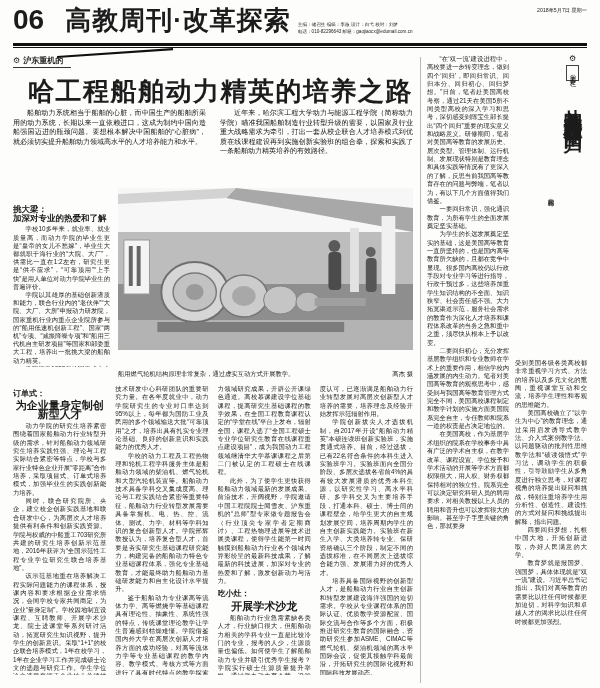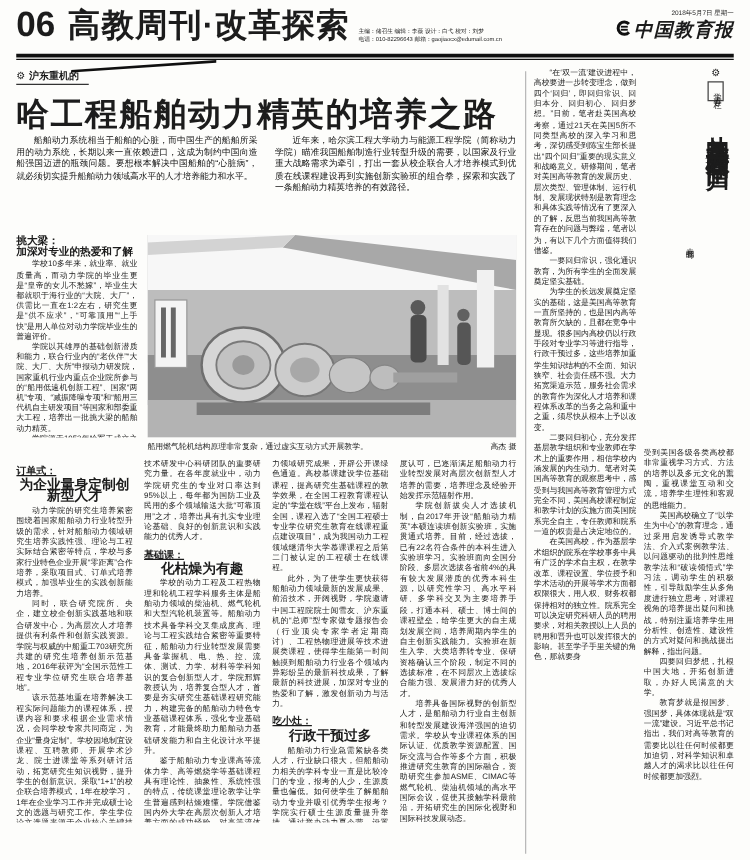--- a/index.html
+++ b/index.html
@@ -7,58 +7,58 @@
   body {
     width:600px; height:688px; overflow:hidden; background:#fdfdfb; color:#1c1c1c;
     font-family:"Liberation Sans","DejaVu Sans",sans-serif;
   }
   .page { padding:5px 13px 0 13px; position:relative; }
 
   
   .hd { display:flex; justify-content:space-between; align-items:flex-start; height:36px; }
   .hd-left { display:flex; align-items:flex-end; }
   .pageno { font-size:28px; font-weight:700; letter-spacing:0; line-height:30px; }
-  .sectitle { font-size:26px; font-weight:900; letter-spacing:1px; line-height:30px; margin-left:10px; }
+  .sectitle { font-size:26px; font-weight:900; letter-spacing:1px; line-height:30px; margin-left:21px; }
   .mast { margin:12px 0 0 7px; font-size:4.6px; line-height:6.4px; color:#222; width:170px; }
   .hd-right { text-align:right; padding-top:2px; }
   .date { font-size:5.2px; color:#222; margin-bottom:1px; }
   .paper-row { display:flex; align-items:center; justify-content:flex-end; gap:2px; }
   .papername { font-family:"Liberation Serif","DejaVu Serif",serif; font-size:15px; font-weight:700; font-style:italic; letter-spacing:1px; }
   .rule { position:relative; margin-top:2px; border-top:3.5px solid #101010; height:9px; }
   .rule .thin { position:absolute; top:1px; left:0; right:0; border-top:1px solid #101010; }
   .swoosh { position:absolute; left:42px; top:2px; }
 
   
   .content { display:flex; margin-top:3px; }
   .mainart { width:400px; }
   .vdiv { width:1px; background:#b9b9b9; margin:2px 6px 0 7px; }
   .sidebar { flex:1; display:flex; gap:6px; }
 
   
   .tagrow { display:flex; align-items:center; gap:3px; font-size:8px; font-weight:700;
             border-bottom:1px solid #333; width:58px; padding-bottom:1px; }
   .gear { font-size:8px; line-height:8px; }
-  h1 { margin:9px 0 3px 0; font-size:26px; font-weight:900; text-align:left; letter-spacing:1.5px; line-height:28px; }
+  h1 { margin:9px 0 3px 0; font-size:26px; font-weight:900; text-align:right; letter-spacing:1.5px; line-height:28px; }
   .byline { text-align:center; font-size:7.5px; margin-bottom:8px; letter-spacing:2px; }
   .intro { column-count:2; column-gap:14px; font-size:7px; line-height:9.6px; text-align:justify;
            height:76px; overflow:hidden; color:#111; }
   p { margin:0; text-indent:2em; }
   .mid { display:flex; gap:8px; margin-top:4px; }
-  .leftcol { width:97px; font-size:6.3px; line-height:8.2px; text-align:justify; height:162px; overflow:hidden; }
+  .leftcol { width:97px; font-size:6.3px; line-height:8.2px; text-align:justify; height:162px; overflow:hidden;margin-top:17px; }
   .sh1 { text-indent:0; margin-bottom:3px; }
   .kick { display:block; font-size:8.5px; font-weight:700; }
   .st   { display:block; font-size:8.5px; font-weight:700; margin-top:1px; }
   .photo { flex:1; height:162px; position:relative; overflow:hidden; background:#ddd; }
   .photo svg { display:block; width:100%; height:100%; }
   .cap { display:flex; justify-content:space-between; margin:3px 0 0 105px; font-size:6.3px; }
   .credit { white-space:nowrap; margin-left:8px; }
   .bottom { display:flex; gap:9px; margin-top:6px; height:290px; overflow:hidden; }
   .bcol { flex:1; font-size:6.3px; line-height:8.35px; text-align:justify; overflow:hidden; }
   .subhead { text-indent:0; margin:5px 0 4px 0; }
-  .skick { display:block; font-size:8px; font-weight:700;text-decoration:underline; }
+  .skick { display:block; font-size:8px; font-weight:700; }
   .sstit { display:block; font-size:11px; font-weight:700; text-align:center; margin-top:3px; }
 
   
   .scol1 { width:82px; font-size:6.3px; line-height:8.35px; text-align:justify; height:628px; overflow:hidden; }
   .sright { flex:1; display:flex; flex-direction:column; }
   .stop { height:300px; position:relative; }
   .stagwrap { position:absolute; top:0; right:8px; display:flex; flex-direction:column; align-items:center; }
   .stag { writing-mode:vertical-rl; text-orientation:upright; font-size:6.5px; letter-spacing:2px;
           border:1px solid #444; padding:3px 1px; margin-top:2px; }
   .svtitle { position:absolute; top:38px; right:2px; writing-mode:vertical-rl; text-orientation:upright;
@@ -77,30 +77,20 @@
     <div class="hd-left">
       <span class="pageno">06</span>
       <span class="sectitle">高教周刊·改革探索</span>
       <div class="mast">
         <div>主编：储召生  编辑：李薇  设计：白弋  校对：刘梦</div>
         <div>电话：010-82296643  邮箱：gaojiaocx@edumail.com.cn</div>
       </div>
     </div>
     <div class="hd-right">
       <div class="date">2018年5月7日  星期一</div>
-      <div class="paper-row">
-        <span>
-          <svg width="13" height="13" viewBox="0 0 14 14">
-              <path d="M12 3.5 A5.3 5.3 0 1 0 12 10.5" fill="none" stroke="#101010" stroke-width="2.6"></path>
-              <rect x="5" y="5" width="6" height="1.6" fill="#101010"></rect>
-              <rect x="5" y="7.6" width="6" height="1.6" fill="#101010"></rect>
-            </svg>
-        </span>
-        <span class="papername">中国教育报</span>
-      </div>
     </div>
   </div>
   <div class="rule">
     <div class="thin"></div>
     <svg class="swoosh" width="120" height="12">
         <polygon points="118,0 2,8 2,10 118,2.2" fill="#101010"></polygon>
       </svg>
   </div>
 
   <div class="content">
@@ -170,33 +160,29 @@
             <span class="skick">订单式：</span>
             <span class="sstit">为企业量身定制创新型人才</span>
           </div>
           <p>动力学院的研究生培养紧密围绕着国家船舶动力行业转型升级的需求，针对船舶动力领域研究生培养实践性强、理论与工程实际结合紧密等特点，学校与多家行业特色企业开展“零距离”合作培养，采取项目式、订单式培养模式，加强毕业生的实践创新能力培养。</p>
           <p>同时，联合研究院所、央企，建立校企创新实践基地和联合研发中心，为高层次人才培养提供有利条件和创新实践资源。学院与权威的中船重工703研究所共建的研究生培养创新示范基地，2016年获评为“全国示范性工程专业学位研究生联合培养基地”。</p>
           <p>该示范基地重在培养解决工程实际问题能力的课程体系，授课内容和要求根据企业需求情况，会同学校专家共同商定，为企业“量身定制”。学校因地制宜设课程、互聘教师、开展学术沙龙、院士进课堂等系列研讨活动，拓宽研究生知识视野，提升学生的创新意识。采取“1+1”的校企联合培养模式，1年在校学习，1年在企业学习工作并完成硕士论文的选题与研究工作。学生学位论文选题来源于企业核心关键技术的攻关项目或产品研发任务，实行校企双导师负责制，每名学生配有一位校内导师和一位企业导师，采取“课题式合作培养制”，高校导师重求有合作性的科研项目，研究生在基地主要围绕科研项目开展研究实践工作。</p>
 
         </div>
         <div class="bcol">
           <p style="text-indent:0;">技术研发中心科研团队的重要研究力量。在各年度就业中，动力学院研究生的专业对口率达到95%以上，每年都为国防工业及民用的多个领域输送大批“可靠顶用”之才，培养出具有扎实专业理论基础、良好的创新意识和实践能力的优秀人才。</p>
-          <div class="subhead">
-            <span class="skick">基础课：</span>
-            <span class="sstit">化枯燥为有趣</span>
-          </div>
           <p>学校的动力工程及工程热物理和轮机工程学科服务主体是船舶动力领域的柴油机、燃气轮机和大型汽轮机装置等。船舶动力技术具备学科交叉集成度高、理论与工程实践结合紧密等重要特征，船舶动力行业转型发展需要具备掌握机、电、热、控、流体、测试、力学、材料等学科知识的复合创新型人才。学院邢辉教授认为，培养复合型人才，首要是夯实研究生基础课程研究能力，构建完备的船舶动力特色专业基础课程体系，强化专业基础教育，才能最终助力船舶动力基础研发能力和自主化设计水平提升。</p>
           <p>鉴于船舶动力专业课高等流体力学、高等燃烧学等基础课程具有理论性、抽象性、系统性强的特点，传统课堂理论教学让学生普遍感到枯燥难懂。学院借鉴国内外大学在高层次创新人才培养方面的成功经验，对高等流体力学等专业基础课程的教学内容、教学模式、考核方式等方面进行了具有时代特点的教学探索实践和大胆改革。改革后的流体力学学习，采用案例式、启发式教学，讲述经典理论，深入浅出地让学生迅速掌握最新的船舶动</p>
         </div>
         <div class="bcol">
           <p style="text-indent:0;">力领域研究成果，开辟公开课绿色通道。高校慕课建设学位基础课程，提高研究生基础课程的教学效果，在全国工程教育课程认定的“学堂在线”平台上发布，辐射全国，课程入选了“全国工程硕士专业学位研究生教育在线课程重点建设项目”，成为我国动力工程领域继清华大学慕课课程之后第二门被认定的工程硕士在线课程。</p>
           <p>此外，为了使学生更快获得船舶动力领域最新的发展成果、前沿技术，开阔视野，学院邀请中国工程院院士闻雪友、沪东重机的“总师”型专家做专题报告会（行业顶尖专家学者定期商讨）、工程热物理进展等技术进展类课程，使得学生能第一时间触摸到船舶动力行业各个领域内异彩纷呈的最新科技成果，了解最新的科技进展，加深对专业的热爱和了解，激发创新动力与活力。</p>
           <div class="subhead">
             <span class="skick">吃小灶：</span>
-            <span class="sstit">行政干预过多</span>
+            <span class="sstit">开展学术沙龙</span>
           </div>
           <p>船舶动力行业急需紧缺各类人才，行业缺口很大，但船舶动力相关的学科专业一直是比较冷门的专业，报考的人少，生源质量也偏低。如何使学生了解船舶动力专业并吸引优秀学生报考？学院实行硕士生源质量提升举措，通过举办动力夏令营、设置动力实验班等举措，在全国挑选优秀的本科生，打造船舶动力精英生源培养洼地。学院近两年保研和研究生推免人数逐年增加，生源人数和质量明显提高，专业学位研究生联合培养基地和轮机工程学科专业分别获得国内外机构权威认证，高层次人才培养质量得到行业内用人单位高</p>
         </div>
         <div class="bcol">
           <p style="text-indent:0;">度认可，已逐渐满足船舶动力行业转型发展对高层次创新型人才培养的需要，培养理念及经验开始发挥示范辐射作用。</p>
           <p>学院创新拔尖人才选拔机制，自2017年开设“船舶动力精英”本硕连读班创新实验班，实施贯通式培养。目前，经过选拔，已有22名符合条件的本科生进入实验班学习。实验班面向全国分阶段、多层次选拔各省前4%的具有较大发展潜质的优秀本科生源，以研究性学习、高水平科研、多学科交叉为主要培养手段，打通本科、硕士、博士间的课程壁垒，给学生更大的自主规划发展空间，培养周期内学生的自主创新实践能力。实验班在新生入学、大类培养转专业、保研资格确认三个阶段，制定不同的选拔标准，在不同层次上选拔综合能力强、发展潜力好的优秀人才。</p>
           <p>培养具备国际视野的创新型人才，是船舶动力行业自主创新和转型发展建设海洋强国的迫切需求。学校从专业课程体系的国际认证、优质教学资源配置、国际交流与合作等多个方面，积极推进研究生教育的国际融合，资助研究生参加ASME、CIMAC等燃气轮机、柴油机领域的高水平国际会议，促使其接触学科最前沿，开拓研究生的国际化视野和国际科技发展动态。</p>
 
         </div>
       </div>

